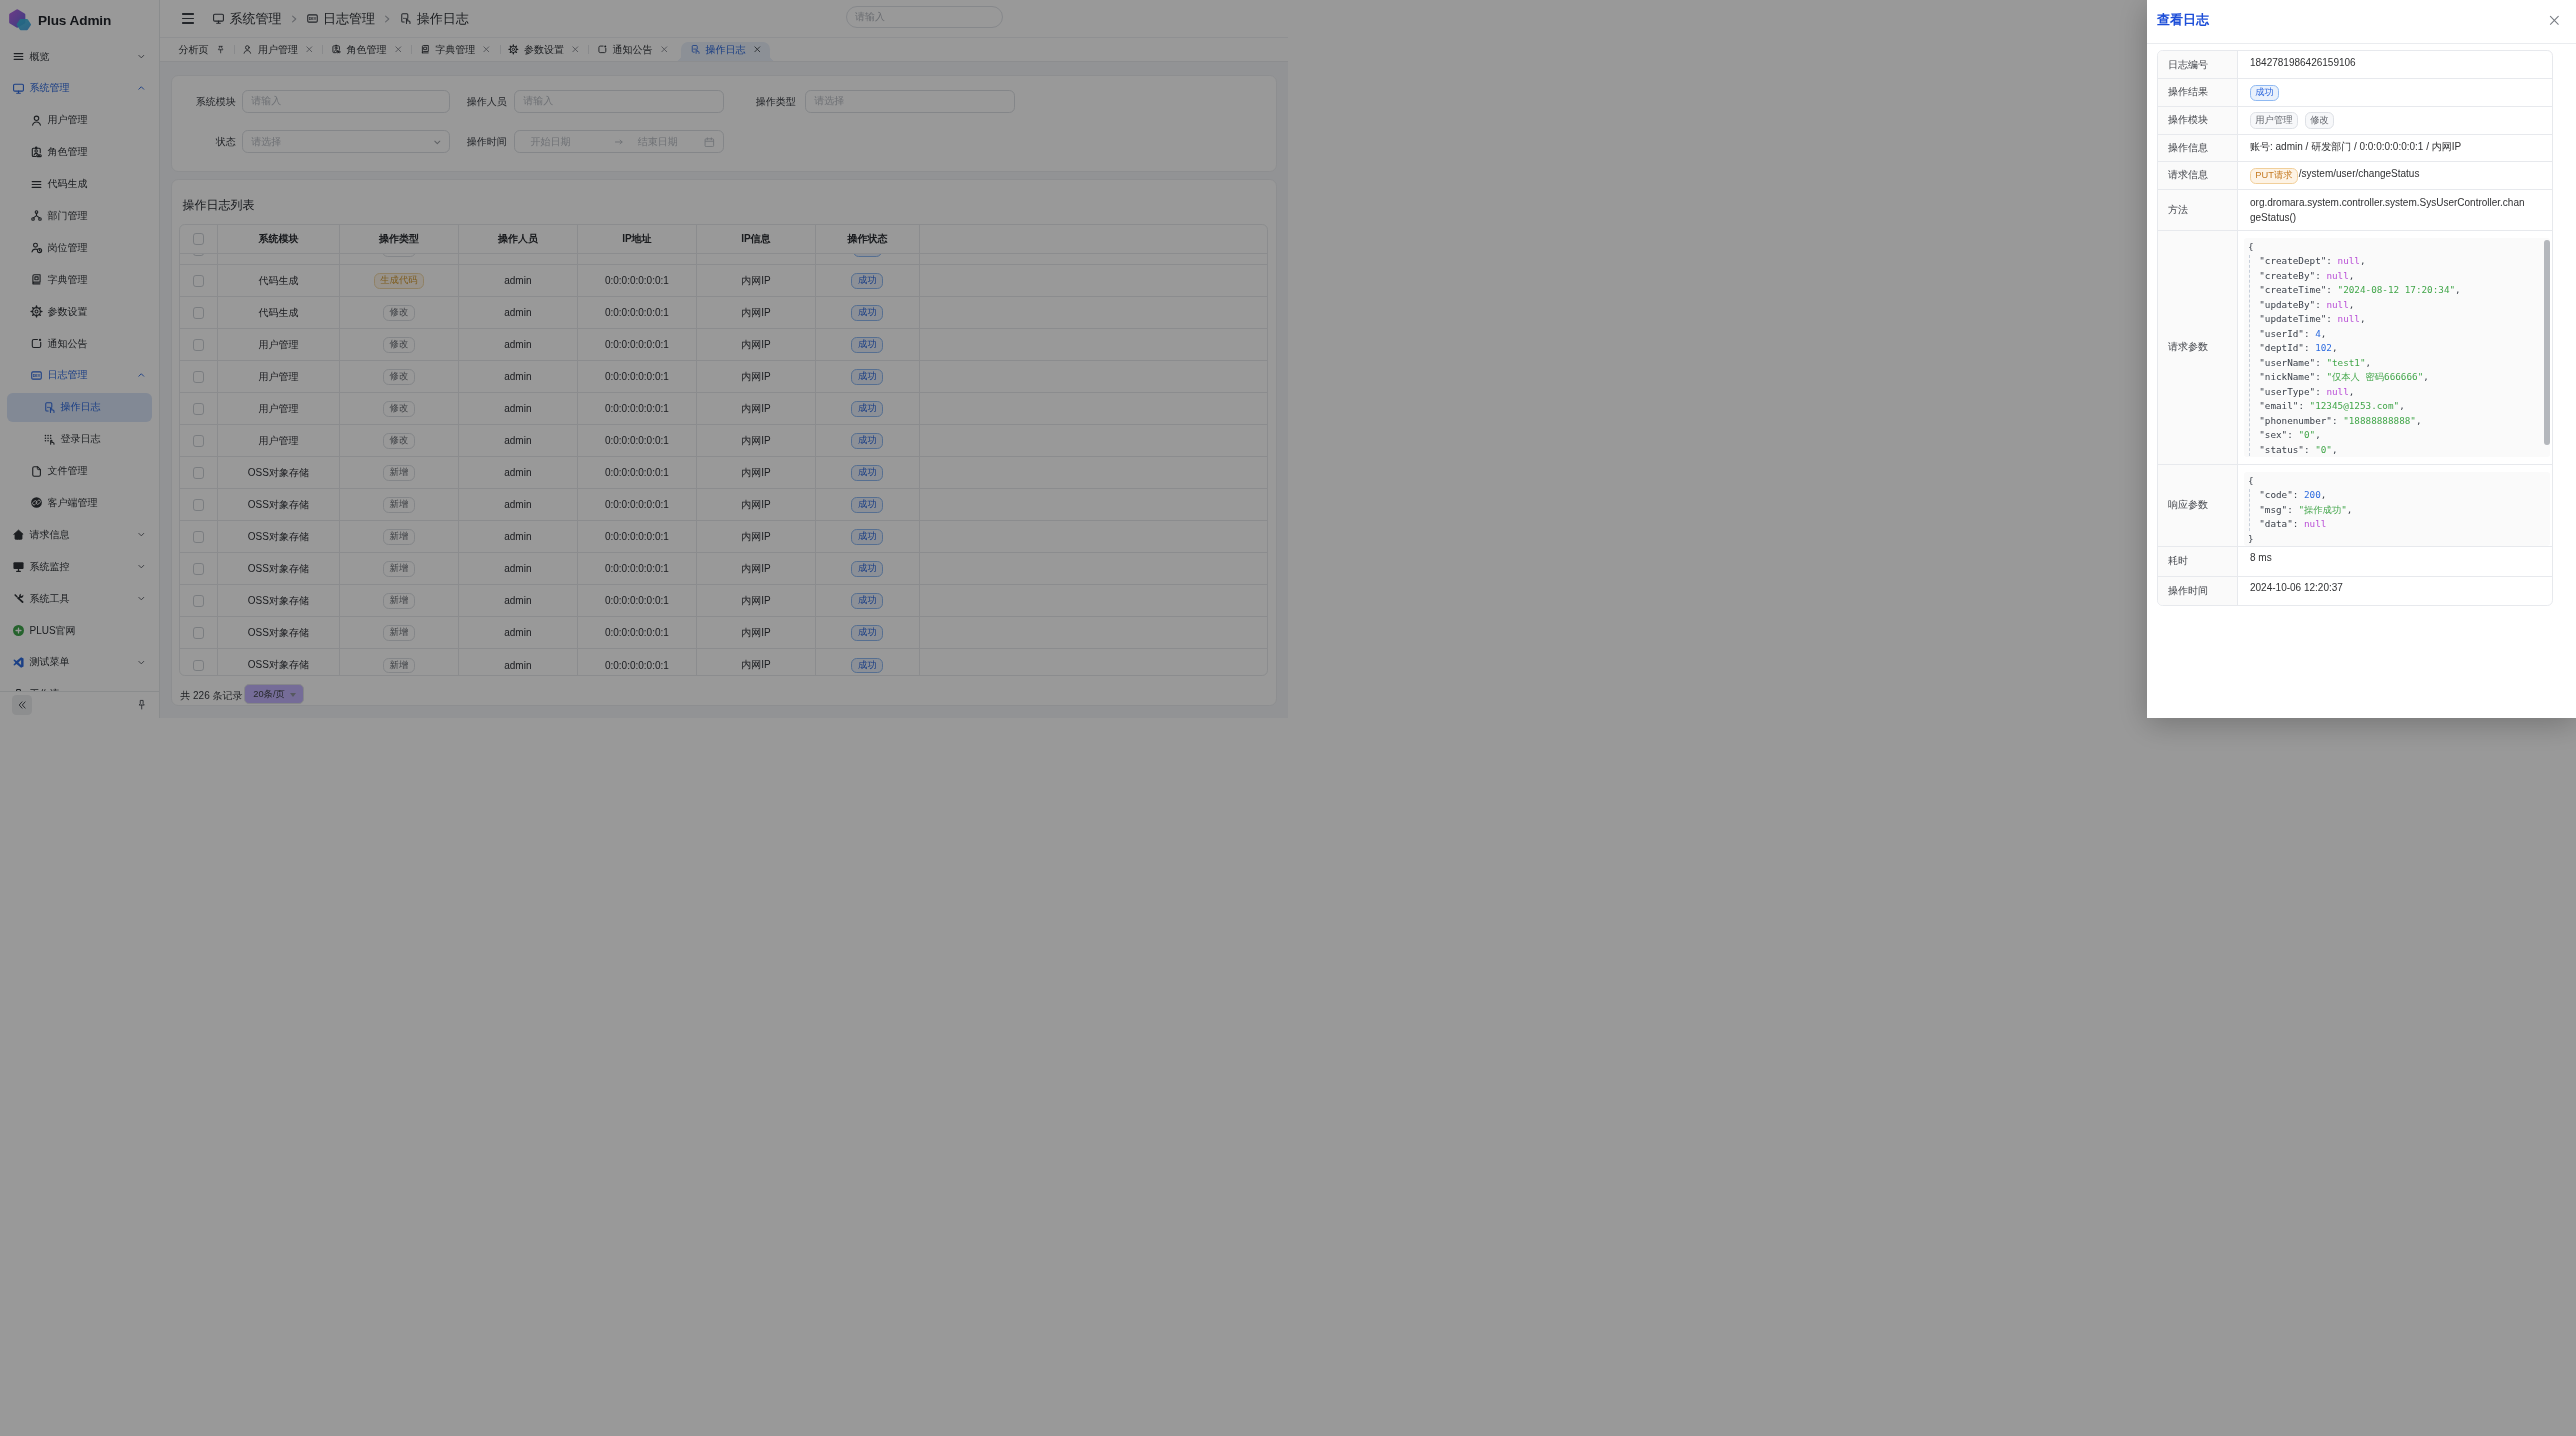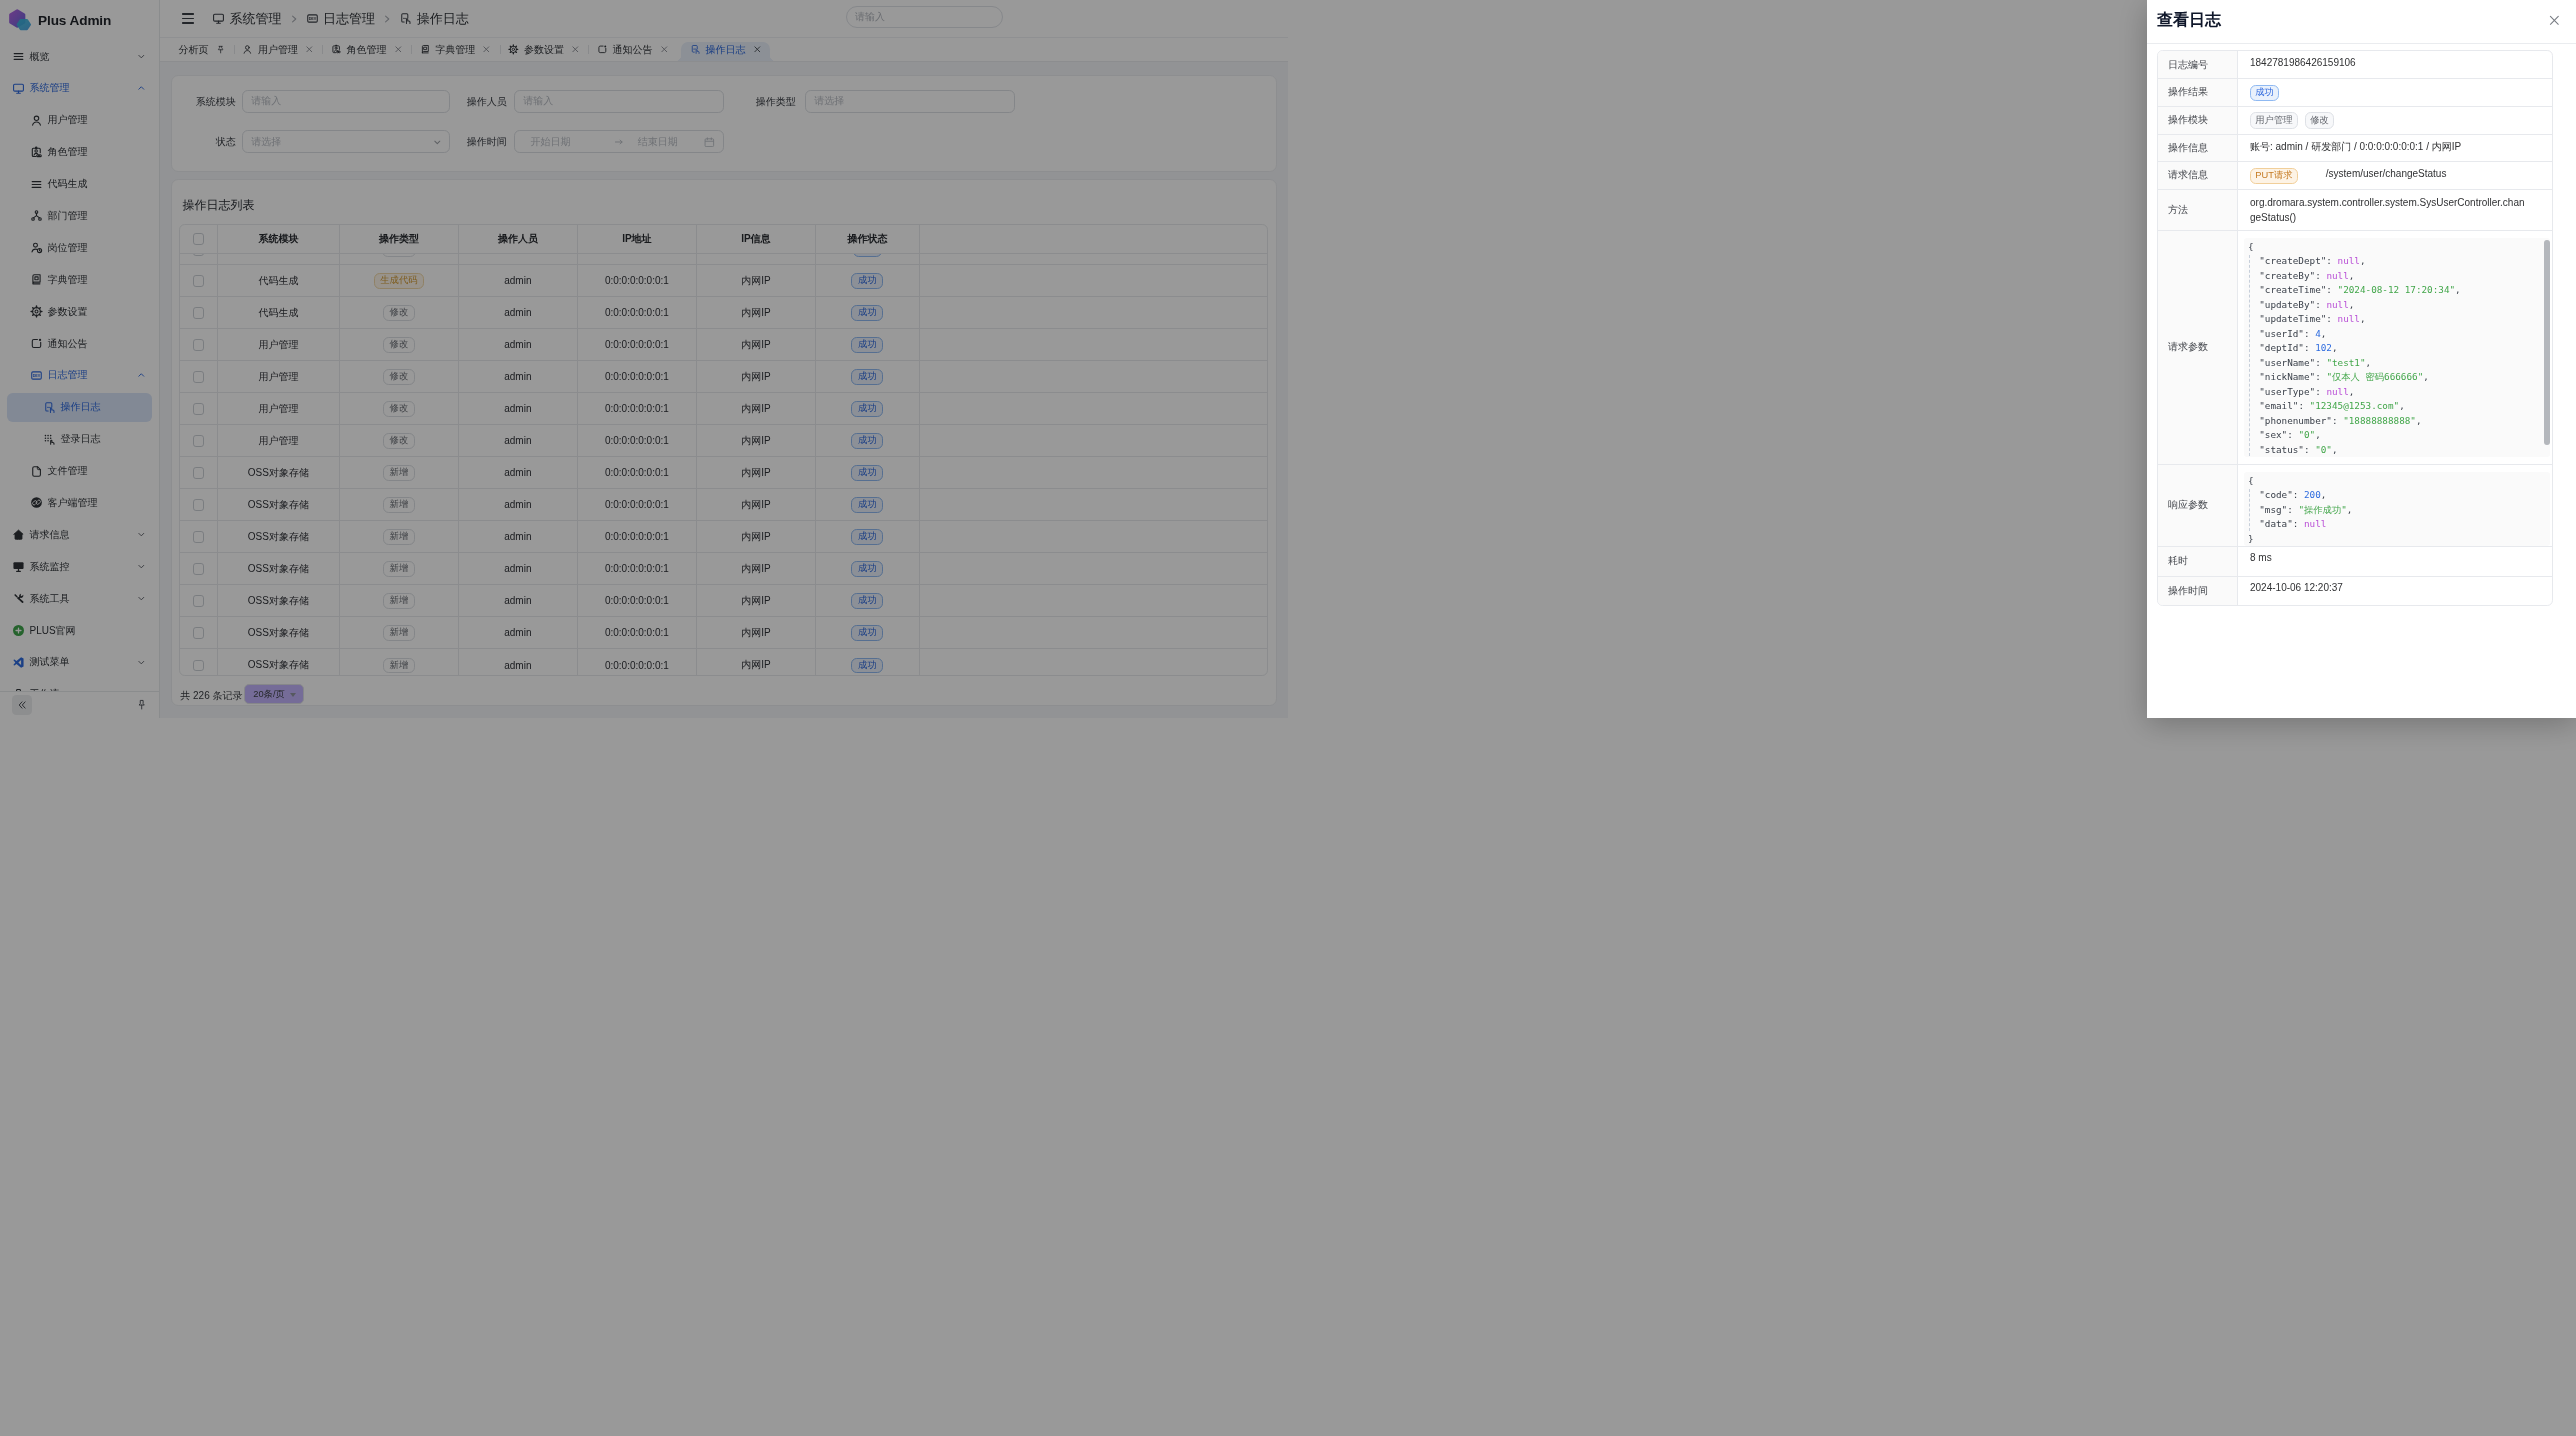--- a/index.html
+++ b/index.html
@@ -79,21 +79,21 @@
 .tag.blue{color:#2e68dd;border:0.7px solid #8fb9f2;background:#e9f1fc}
 .tag.gray2{color:#63666d;border:0.7px solid #dee1e6;background:#f7f8fa}
 .tag.orange{color:#c47920;border:0.7px solid #f1cf9a;background:#fdf3e5}
 .pg-total{position:absolute;left:8.6px;top:509px;color:#3a3d42}
 .pg-size{position:absolute;left:72px;top:504px;width:60px;height:20px;border:0.7px solid #dfe2e6;border-radius:5px;display:flex;align-items:center;padding-left:8.6px;color:#3f434a;font-size:9.3px;background:#c4b5fd}
 .pg-caret{position:absolute;right:6.4px;top:7.9px;width:0;height:0;border-left:3.6px solid transparent;border-right:3.6px solid transparent;border-top:4.3px solid #9094a0}
 
 .overlay{position:fixed;inset:0;background:rgba(0,0,0,.4);z-index:10}
 .drawer{position:fixed;top:0;right:0;width:429px;height:718px;background:#fff;z-index:30;box-shadow:0 5.7px 29px rgba(0,0,0,.25)}
 .d-head{height:44px;border-bottom:0.7px solid #eaecef;display:flex;align-items:center;padding-left:10px;padding-bottom:2.9px;position:relative}
-.d-title{font-size:16px;font-weight:700;color:#0f172a}
+.d-title{font-size:13px;font-weight:700;color:#1d4ed8}
 .d-close{position:absolute;right:18px;top:15px;width:9.3px;height:9.3px;color:#777b82;cursor:pointer}
 .d-table{position:absolute;left:10px;top:50px;width:396px;border:0.7px solid #e7e9ed;border-radius:5.7px;overflow:hidden}
 .d-row{display:flex;border-bottom:0.7px solid #e7e9ed;align-items:stretch}
 .d-row:last-child{border-bottom:none}
 .d-lab{width:80px;flex:none;background:#fafafa;border-right:0.7px solid #e7e9ed;padding-left:10px;display:flex;align-items:center;color:#44474d}
 .d-val{flex:1;display:flex;align-items:flex-start;padding:5.7px 11.4px 5.7px 12px;color:#303133;min-width:0}
 .d-val.top{align-items:flex-start}
 .d-val .wrap{line-height:15px;word-break:break-all;padding-right:11.4px}
 .codeblk{background:#fafafa;border-radius:2.9px;font-family:"DejaVu Sans Mono",monospace;font-size:9.3px;line-height:14.5px;color:#3a404a;position:relative;width:100%;padding:1.4px 7.2px 0 3.6px;overflow:hidden}
 .codeblk .guide{position:absolute;left:5px;border-left:0.7px dashed #c7cfda}
@@ -972,21 +972,21 @@
       <div class="d-row" style="height: 27.5px;">
         <div class="d-lab">操作信息</div>
         <div class="d-val">
           <span>账号: admin / 研发部门 / 0:0:0:0:0:0:0:1 / 内网IP</span>
         </div>
       </div>
       <div class="d-row" style="height: 27.5px;">
         <div class="d-lab">请求信息</div>
         <div class="d-val">
           <span class="tag orange">PUT请求</span>
-          <span style="margin-left: 28px;">/system/user/changeStatus</span>
+          <span style="margin-left: 1px;">/system/user/changeStatus</span>
         </div>
       </div>
       <div class="d-row" style="height: 41px;">
         <div class="d-lab">方法</div>
         <div class="d-val">
           <span class="wrap">org.dromara.system.controller.system.SysUserController.changeStatus()</span>
         </div>
       </div>
       <div class="d-row" style="height: 234px;">
         <div class="d-lab">请求参数</div>

